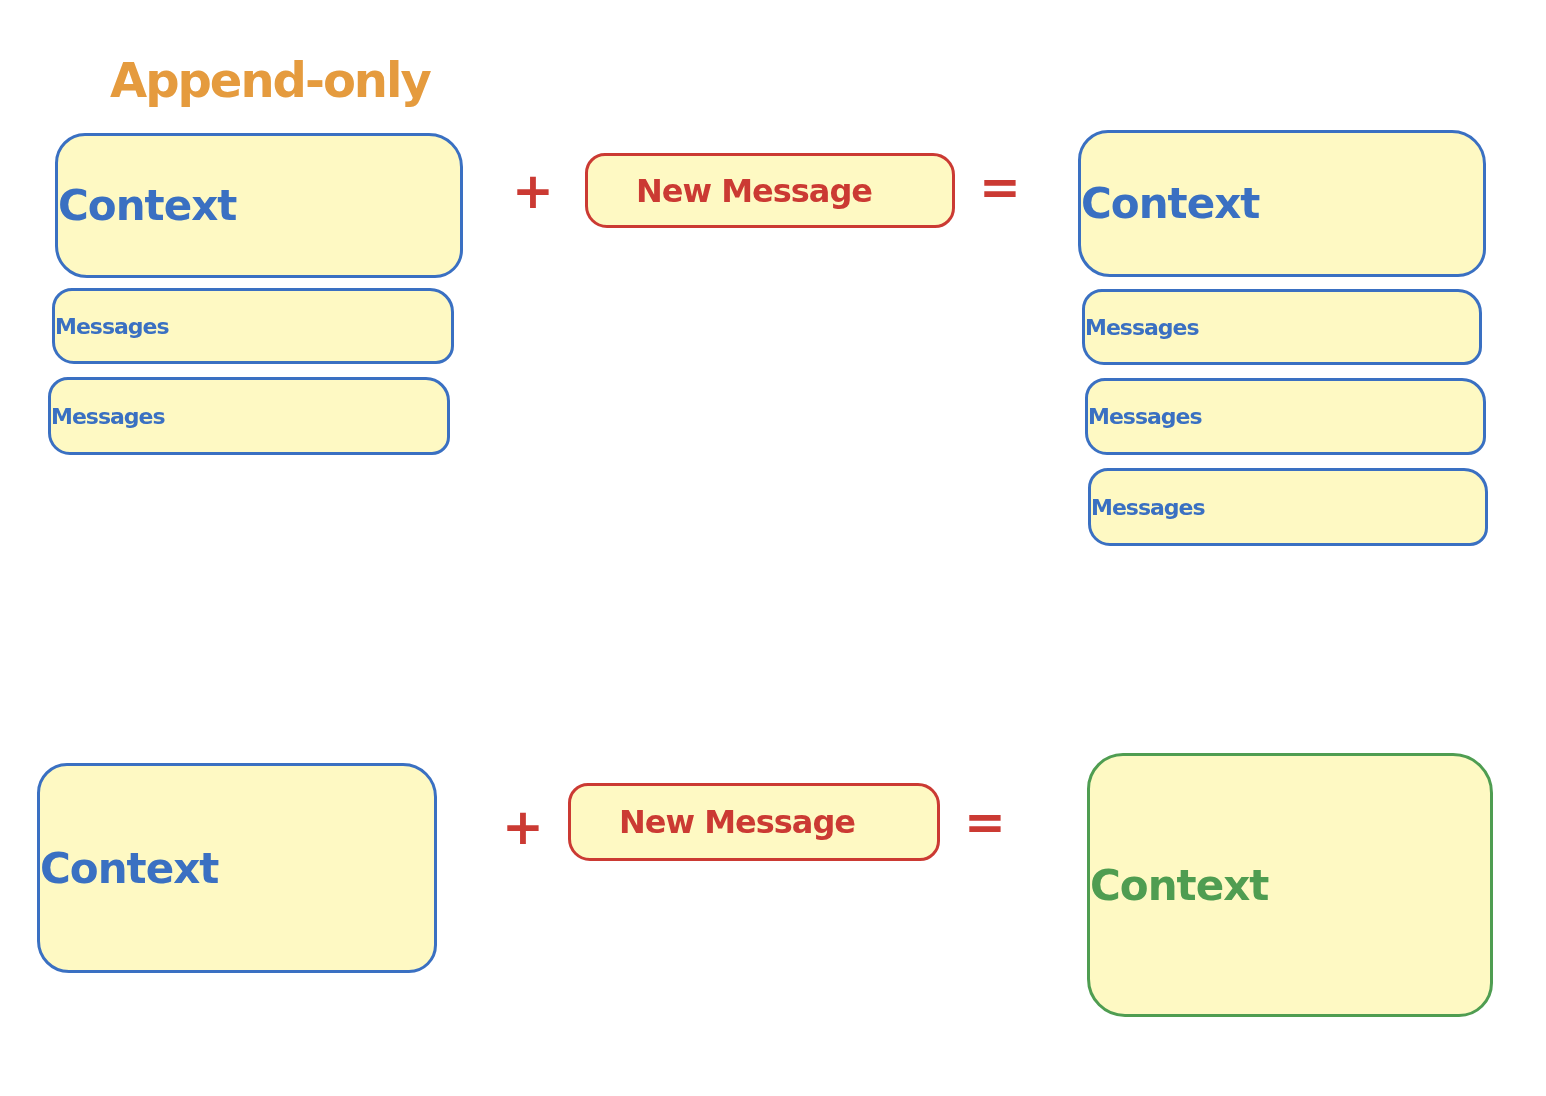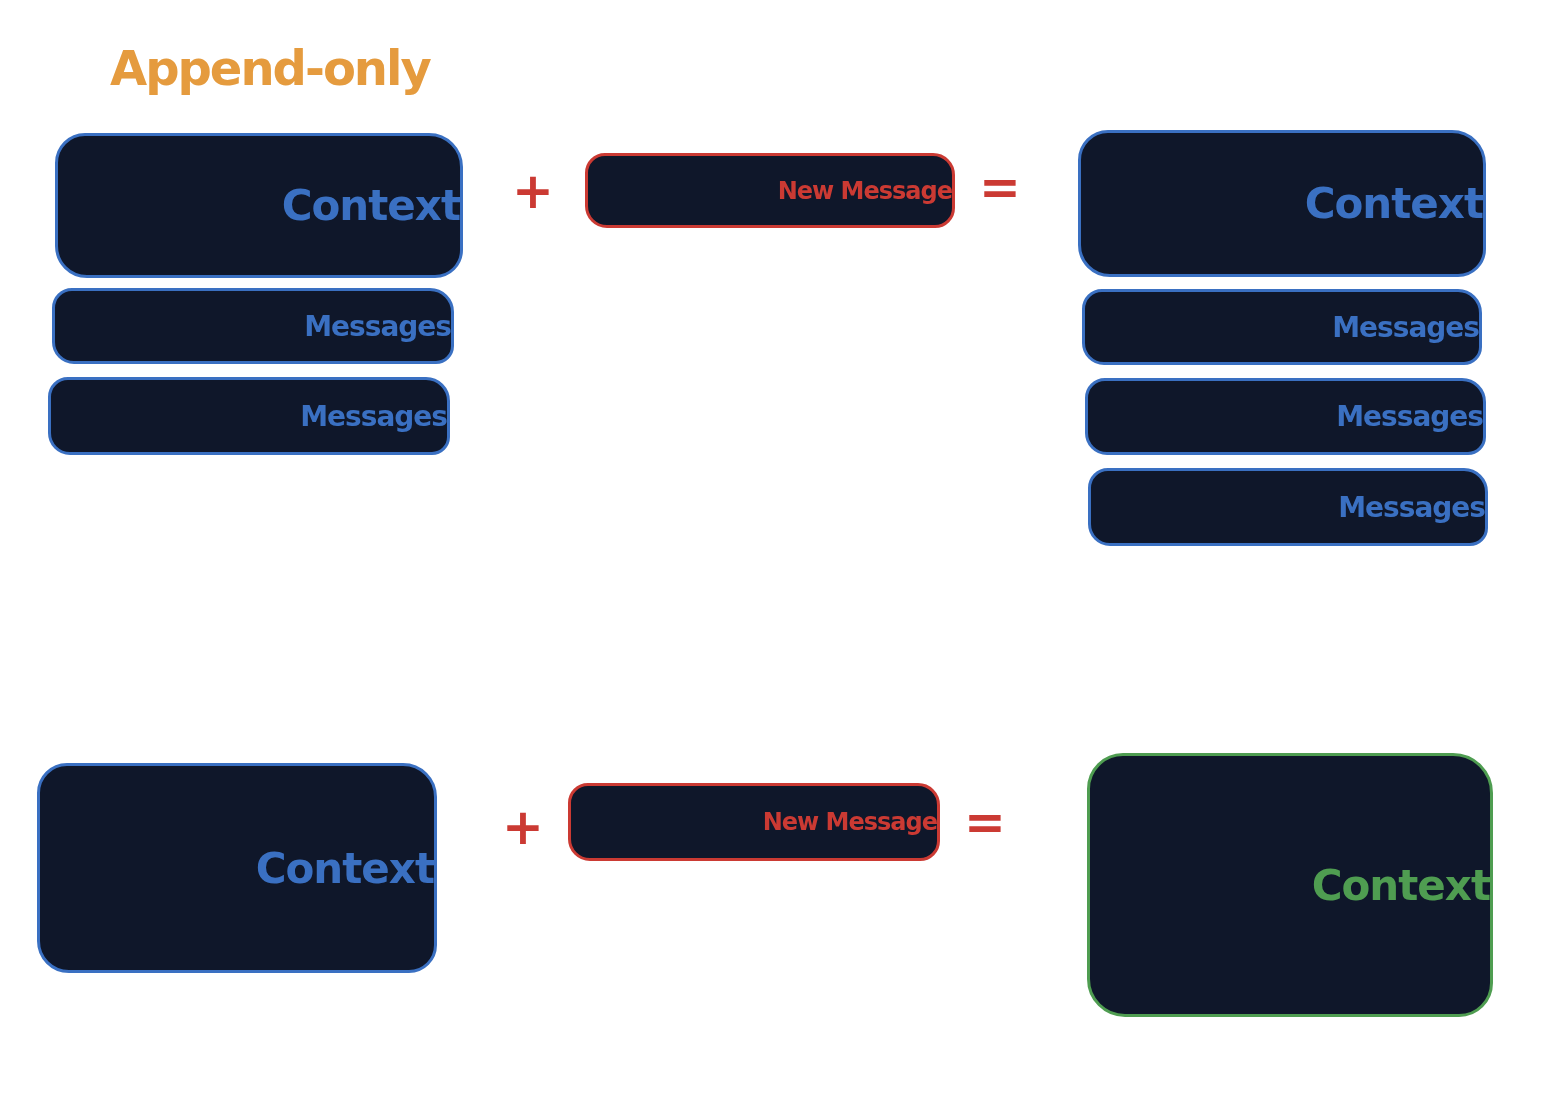--- a/index.html
+++ b/index.html
@@ -26,51 +26,51 @@
     font-weight: 700;
     font-size: 48px;
     letter-spacing: -2px;
     white-space: nowrap;
   }
 
   .box {
     position: absolute;
     display: flex;
     align-items: center;
-    justify-content: flex-end;
-    background: #0f172a;
+    justify-content: flex-start;
+    background: #fef9c3;
     font-weight: 700;
     white-space: nowrap;
   }
   .box.blue  { border: 3.5px solid var(--blue);  color: var(--blue);  }
   .box.red   { border: 3px   solid var(--red);   color: var(--red);   }
   .box.green { border: 3px   solid var(--green); color: var(--green); }
 
   .ctx    { font-size: 42px; border-radius: 30px 34px 28px 32px; letter-spacing: -1px; }
-  .msg    { font-size: 28px; border-radius: 20px 24px 18px 22px; letter-spacing: -1px; }
-  .newmsg { font-size: 24px; border-radius: 20px 22px 20px 22px; letter-spacing: -1px; }
+  .msg    { font-size: 22px; border-radius: 20px 24px 18px 22px; letter-spacing: -1px; }
+  .newmsg { font-size: 32px; border-radius: 20px 22px 20px 22px; letter-spacing: -1px; padding-left: 48px; }
 
   .op {
     position: absolute;
     width: 54px;
     height: 58px;
     display: flex;
     align-items: center;
     justify-content: center;
     color: var(--red);
     font-weight: 700;
     font-size: 50px;
   }
 </style>
 </head>
 <body>
 
 <div class="canvas">
 
-  <div class="section-title" style="left:110px; top:40px;">Append-only</div>
+  <div class="section-title" style="left:110px; top:52px;">Append-only</div>
 
   <div class="box blue ctx" style="left:55px; top:133px; width:408px; height:145px;">
     <span>Context</span>
   </div>
   <div class="box blue msg" style="left:52px; top:288px; width:402px; height:76px;">
     <span>Messages</span>
   </div>
   <div class="box blue msg" style="left:48px; top:377px; width:402px; height:78px;">
     <span>Messages</span>
   </div>

